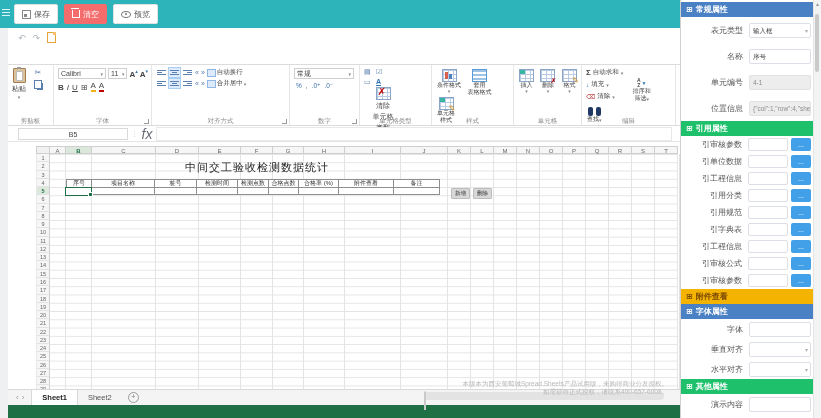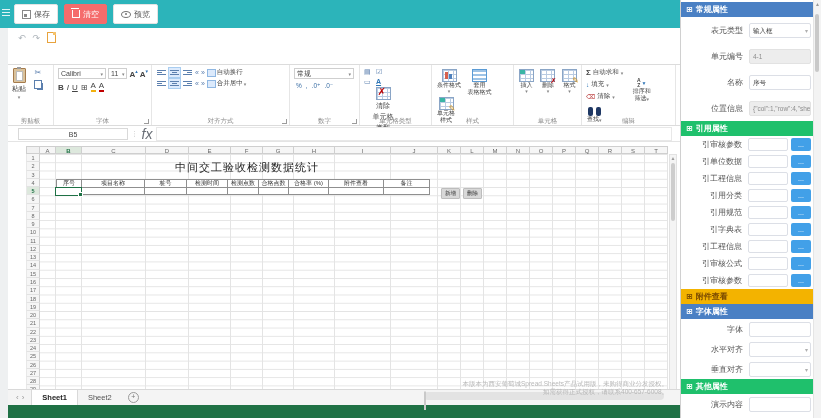--- a/index.html
+++ b/index.html
@@ -80,21 +80,21 @@
   .ic-binoc{width:13px;height:9px;position:relative;display:inline-block}
   .ic-binoc:before,.ic-binoc:after{content:"";position:absolute;top:0;width:5px;height:9px;background:#1f3864;border-radius:2px}
   .ic-binoc:before{left:0}.ic-binoc:after{right:0}
   
   .fbar{position:absolute;left:0;top:99px;width:672px;height:15px;display:flex;align-items:center;border-bottom:1px solid #e4e4e4;box-sizing:border-box;background:#fff}
   .namebox{width:110px;height:12px;border:1px solid #d9d9d9;font-size:7px;color:#444;display:flex;align-items:center;justify-content:center;margin-left:10px;box-sizing:border-box}
   .fsep{font-size:7px;color:#c0c0c0;padding:0 3px}
   .fx{font-style:italic;font-size:14px;color:#6a7widow77;color:#6a6f77;width:12px;text-align:center}
   .finput{flex:1;height:12px;border:1px solid #e8e8e8;margin:0 8px 0 3px}
   
-  .sheet{position:absolute;left:18px;top:118px}
+  .sheet{position:absolute;left:28px;top:118px}
   .colhead{display:flex;height:8px}
   .colhead span{box-sizing:border-box;border-right:1px solid #cfcfcf;border-top:1px solid #cfcfcf;border-bottom:1px solid #cfcfcf;background:#f6f6f6;font-size:6px;color:#666;text-align:center;line-height:8px}
   .colhead .corner{width:14px;border-left:1px solid #cfcfcf;background:#f1f1f1}
   .colhead span.sel{background:#dde8dd;color:#1e7145;font-weight:bold}
   .sheetbody{display:flex}
   .rownums{width:14px}
   .rownums div{height:8.28px;box-sizing:border-box;border-right:1px solid #cfcfcf;border-bottom:1px solid #e2e2e2;border-left:1px solid #e8e8e8;background:#f6f6f6;font-size:5.5px;color:#666;text-align:center;line-height:8px}
   .rownums div.sel{background:#dde8dd;color:#1e7145;font-weight:bold}
   .canvas{position:relative;width:628px;height:240px;background-image:linear-gradient(to bottom,#e4e4e4 1px,transparent 1px);background-size:100% 8.28px;overflow:hidden}
   .canvas i{position:absolute;top:0;bottom:0;width:1px;background:#e4e4e4;z-index:0}
@@ -533,26 +533,26 @@
 
   <div class="psec-hdr hdr-blue">
     <span class="exp">⊞</span>
     <span>常规属性</span>
   </div>
   <div class="prow">
     <label>表元类型</label>
     <span class="pinput select">输入框</span>
   </div>
   <div class="prow">
+    <label>名称</label>
+    <span class="pinput">序号</span>
+  </div>
+  <div class="prow">
     <label>单元编号</label>
     <span class="pinput disabled">4-1</span>
-  </div>
-  <div class="prow">
-    <label>名称</label>
-    <span class="pinput">序号</span>
   </div>
   <div class="prow">
     <label>位置信息</label>
     <span class="pinput disabled">{"col":1,"row":4,"sheet":"n</span>
   </div>
 
   <div class="psec-hdr hdr-green">
     <span class="exp">⊞</span>
     <span>引用属性</span>
   </div>
@@ -612,25 +612,25 @@
 
   <div class="psec-hdr hdr-blue">
     <span class="exp">⊞</span>
     <span>字体属性</span>
   </div>
   <div class="prow mid">
     <label>字体</label>
     <span class="pinput"></span>
   </div>
   <div class="prow mid">
+    <label>垂直对齐</label>
+    <span class="pinput select"></span>
+  </div>
+  <div class="prow mid">
     <label>水平对齐</label>
-    <span class="pinput select"></span>
-  </div>
-  <div class="prow mid">
-    <label>垂直对齐</label>
     <span class="pinput select"></span>
   </div>
 
   <div class="psec-hdr hdr-green">
     <span class="exp">⊞</span>
     <span>其他属性</span>
   </div>
   <div class="prow mid">
     <label>演示内容</label>
     <span class="pinput"></span>

